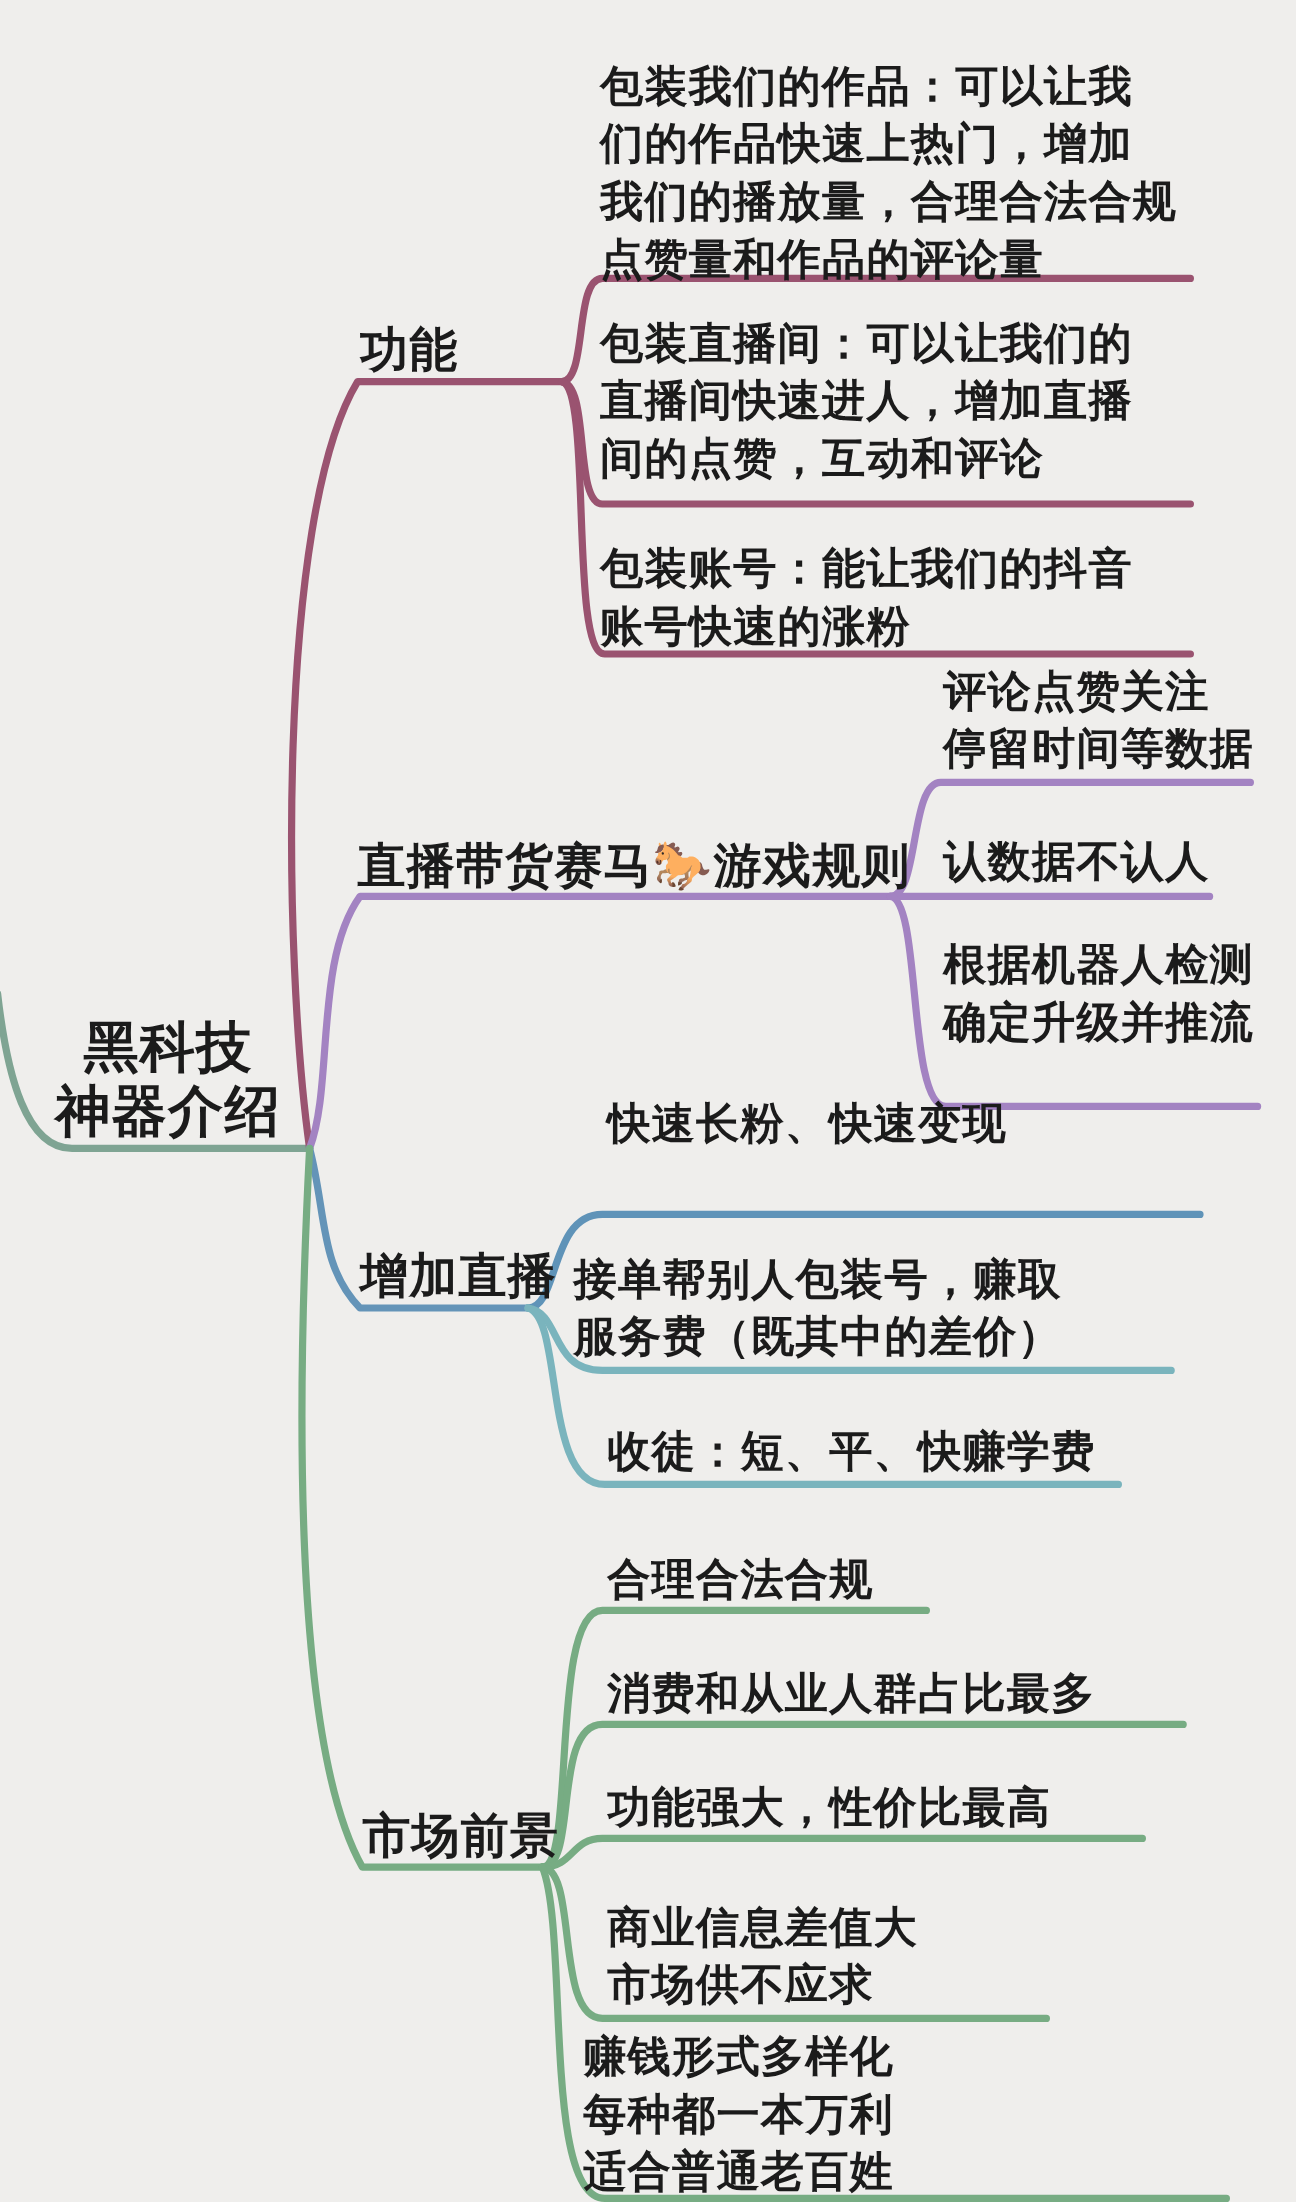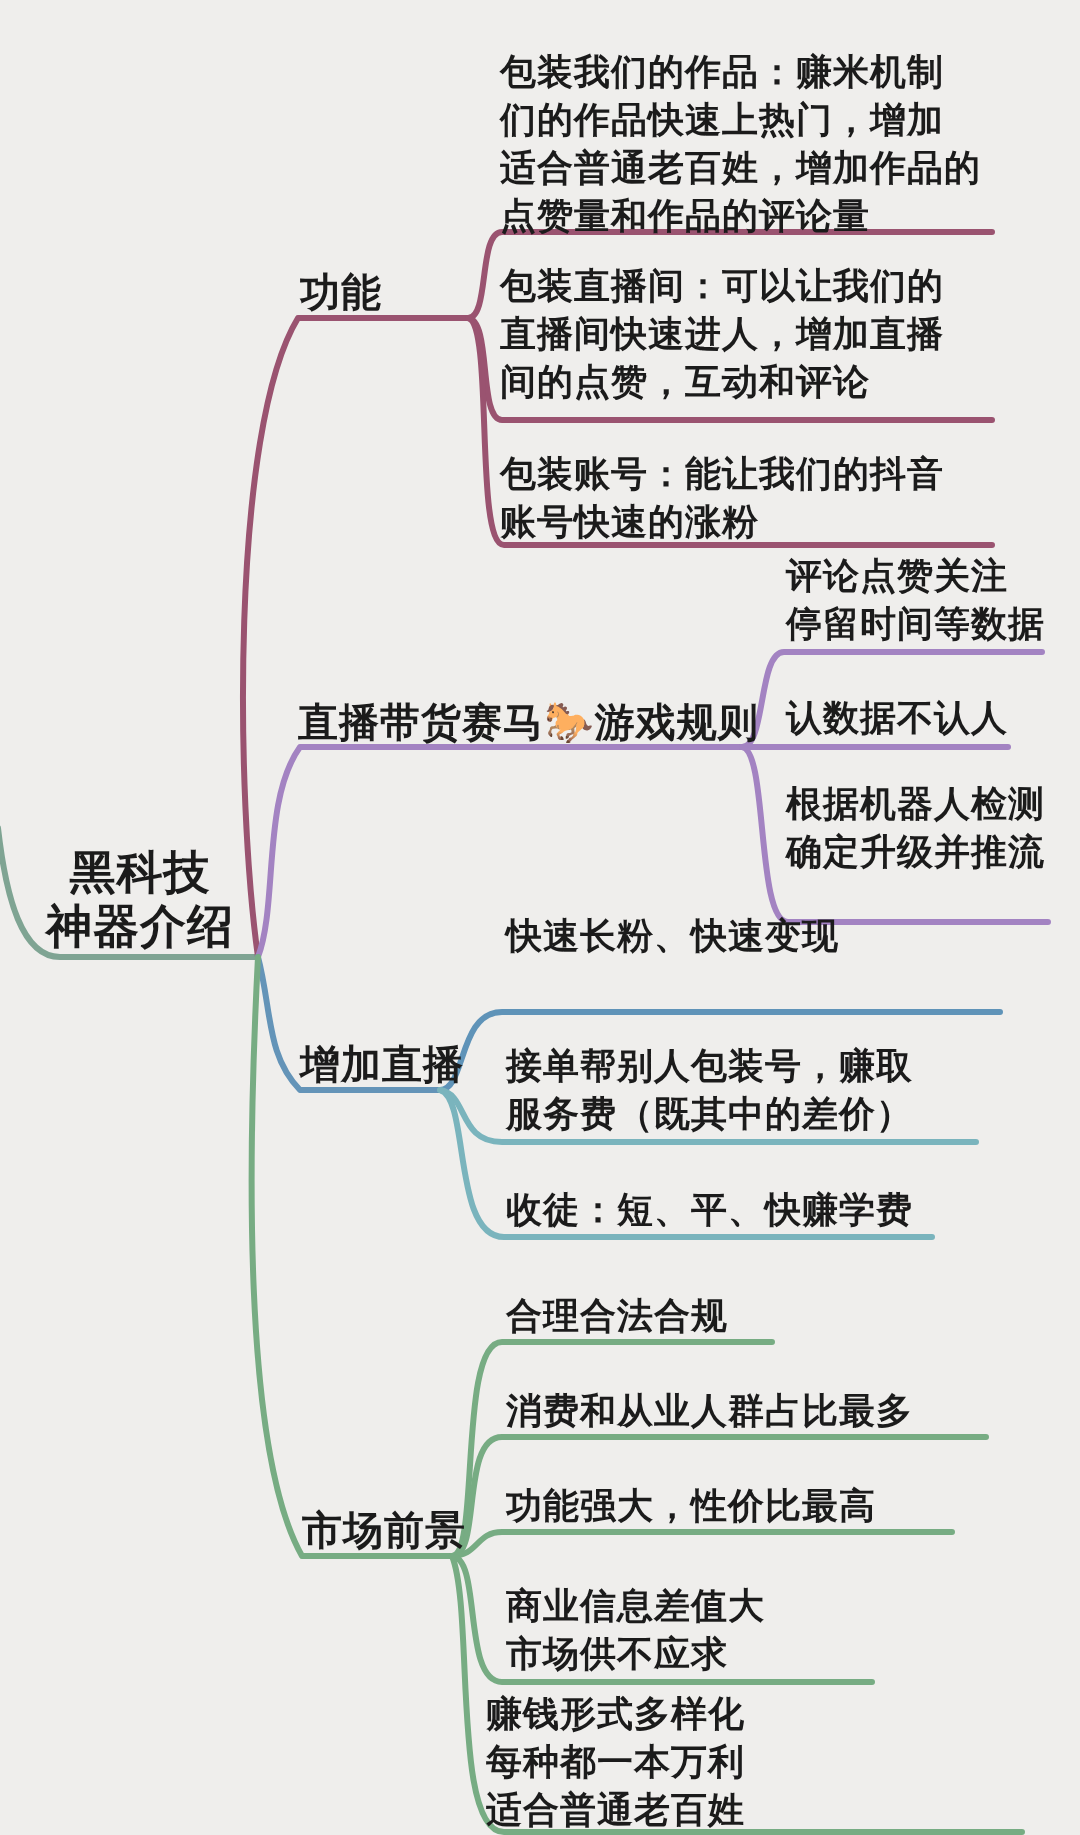--- a/index.html
+++ b/index.html
@@ -54,23 +54,23 @@
     <div class="line">黑科技</div>
     <div class="line">神器介绍</div>
   </div>
 
   <div class="txt blabel" style="left:300px;top:270px;">功能</div>
   <div class="txt blabel" style="left:298px;top:700px;">直播带货赛马🐎游戏规则</div>
   <div class="txt blabel" style="left:300px;top:1042px;">增加直播</div>
   <div class="txt blabel" style="left:302px;top:1508px;">市场前景</div>
 
   <div class="txt leaf" style="left:500px;top:48px;">
-    <div class="line">包装我们的作品：赚米机制</div>
+    <div class="line">包装我们的作品：可以让我</div>
     <div class="line">们的作品快速上热门，增加</div>
-    <div class="line">适合普通老百姓，增加作品的</div>
+    <div class="line">我们的播放量，合理合法合规</div>
     <div class="line">点赞量和作品的评论量</div>
   </div>
   <div class="txt leaf" style="left:500px;top:262px;">
     <div class="line">包装直播间：可以让我们的</div>
     <div class="line">直播间快速进人，增加直播</div>
     <div class="line">间的点赞，互动和评论</div>
   </div>
   <div class="txt leaf" style="left:500px;top:450px;">
     <div class="line">包装账号：能让我们的抖音</div>
     <div class="line">账号快速的涨粉</div>
@@ -84,21 +84,21 @@
     <div class="line">认数据不认人</div>
   </div>
   <div class="txt leaf" style="left:786px;top:780px;">
     <div class="line">根据机器人检测</div>
     <div class="line">确定升级并推流</div>
   </div>
 
   <div class="txt leaf" style="left:506px;top:912px;">
     <div class="line">快速长粉、快速变现</div>
   </div>
-  <div class="txt leaf" style="left:506px;top:1042px;">
+  <div class="txt leaf" style="left:478px;top:1042px;">
     <div class="line">接单帮别人包装号，赚取</div>
     <div class="line">服务费（既其中的差价）</div>
   </div>
   <div class="txt leaf" style="left:506px;top:1186px;">
     <div class="line">收徒：短、平、快赚学费</div>
   </div>
 
   <div class="txt leaf" style="left:506px;top:1292px;">
     <div class="line">合理合法合规</div>
   </div>

